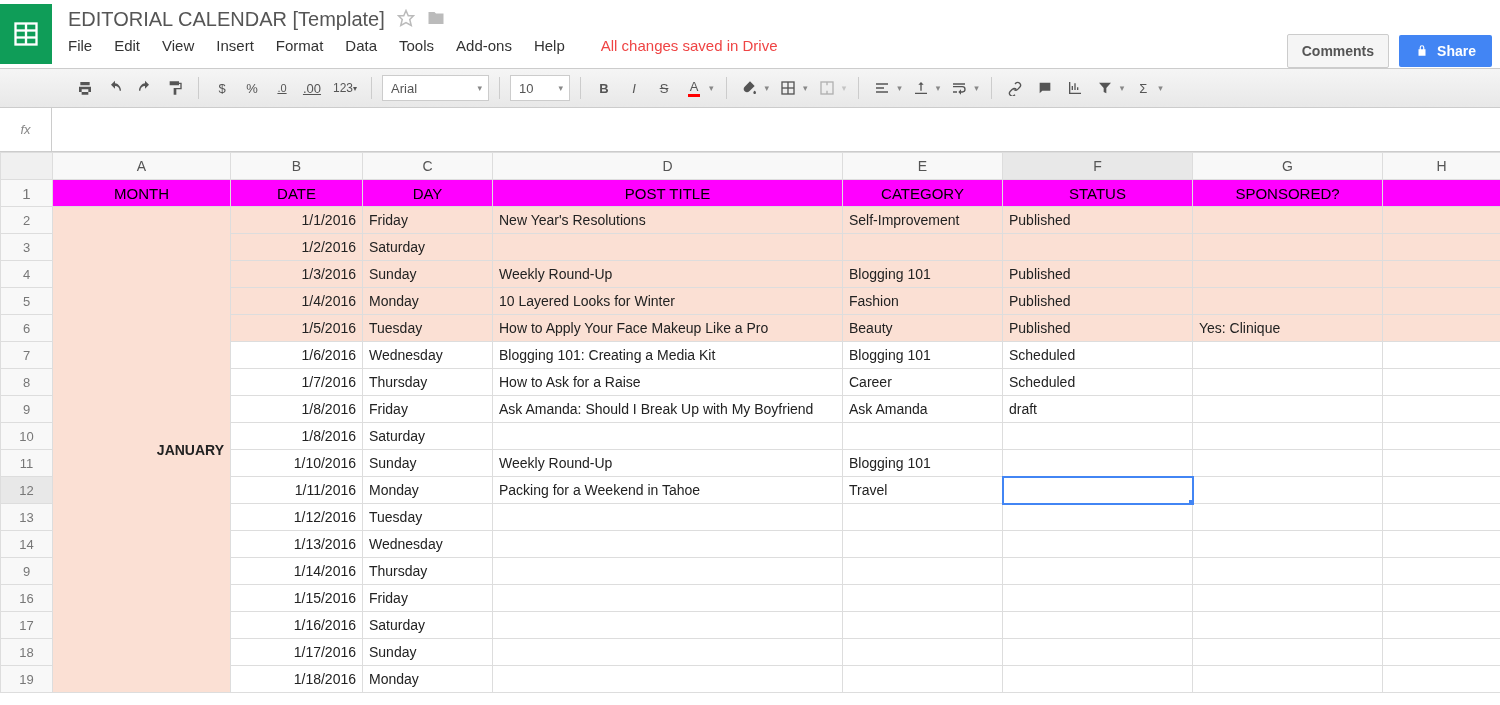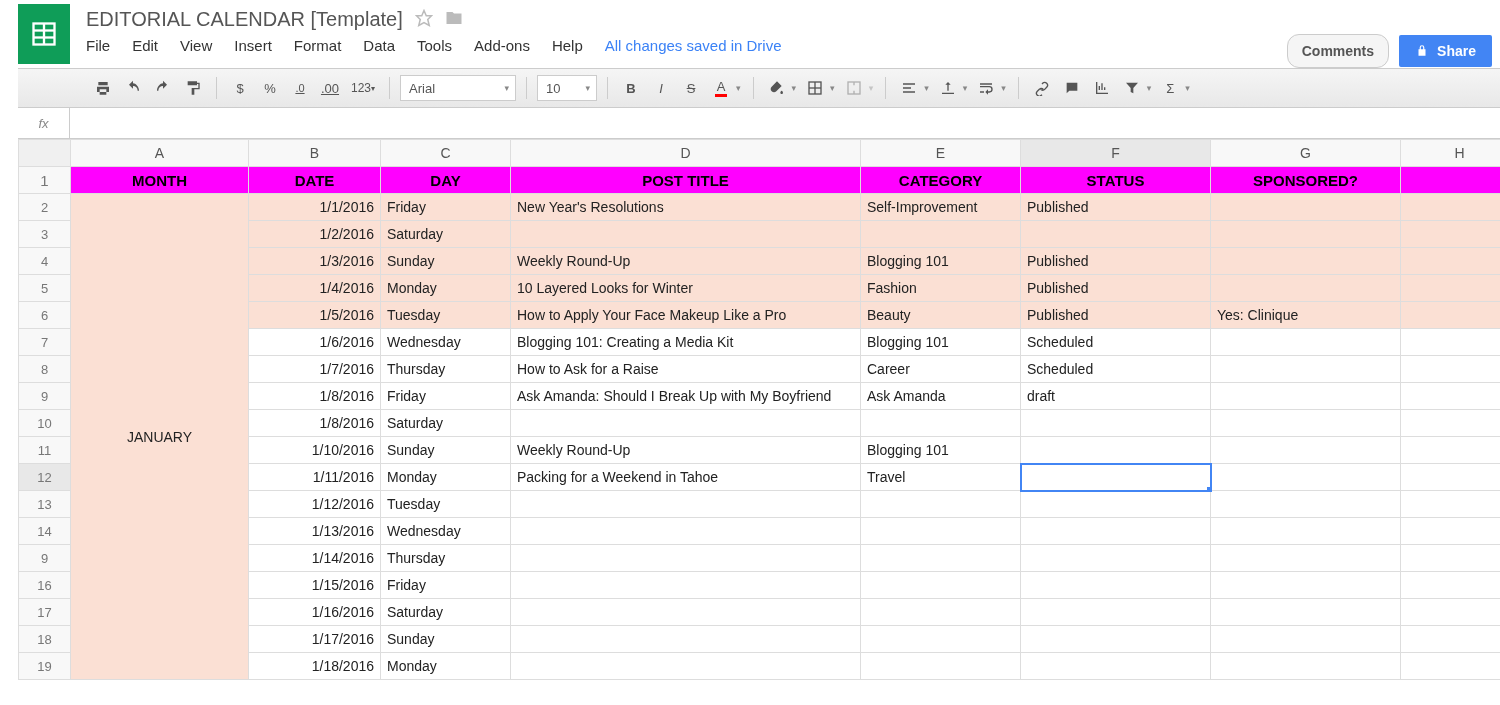--- a/index.html
+++ b/index.html
@@ -1,69 +1,69 @@
 <!DOCTYPE html>
 <html><head>
 <meta charset="utf-8">
 <style>
 * { box-sizing: border-box; margin: 0; padding: 0; }
 body { font-family: Arial, sans-serif; font-size: 13px; color: #222; background: #fff; overflow: hidden; }
 
-.app { display: flex; flex-direction: column; height: 705px; width: 1500px; padding-left: 18px; }
+.app { display: flex; flex-direction: column; height: 705px; width: 1500px; }
 
 
 .header { display: flex; align-items: flex-start; padding: 4px 8px 0 0; }
 .logo { width: 52px; height: 60px; background: #0f9d58; display: flex; align-items: center; justify-content: center; margin-right: 16px; }
 .logo svg { width: 28px; height: 28px; }
 .title-area { flex: 1; padding-top: 4px; }
 .title-row { display: flex; align-items: center; gap: 12px; margin-bottom: 6px; }
 .doc-title { font-size: 20px; color: #555; font-weight: 400; }
 .star-icon, .folder-icon { color: #bbb; cursor: pointer; }
 .menu-bar { display: flex; align-items: center; gap: 22px; font-size: 15px; color: #333; }
 .menu-item { cursor: pointer; }
-.save-status { color: #3b82f6; }
+.save-status { color: #ef4444; margin-left: 14px; }
 .header-right { display: flex; align-items: center; gap: 10px; padding-top: 30px; }
-.comments-btn { border: 1px solid #ccc; background: #f5f5f5; padding: 8px 14px; border-radius: 12px; font-size: 14px; font-weight: bold; color: #555; cursor: pointer; }
+.comments-btn { border: 1px solid #ccc; background: #f5f5f5; padding: 8px 14px; border-radius: 2px; font-size: 14px; font-weight: bold; color: #555; cursor: pointer; }
 .share-btn { background: #4285f4; color: #fff; border: none; padding: 8px 16px; border-radius: 2px; font-size: 14px; font-weight: bold; cursor: pointer; display: flex; align-items: center; gap: 8px; }
 
 
 .toolbar { background: linear-gradient(#f5f5f5,#e8e8e8); border-top: 1px solid #ccc; border-bottom: 1px solid #ccc; padding: 6px 10px 6px 72px; display: flex; align-items: center; gap: 4px; height: 40px; }
 .tb-btn { width: 26px; height: 26px; display: flex; align-items: center; justify-content: center; color: #555; cursor: pointer; border-radius: 2px; }
 .tb-sep { width: 1px; height: 22px; background: #ccc; margin: 0 6px; }
 .tb-select { border: 1px solid #ccc; background: #fff; height: 26px; padding: 0 20px 0 8px; font-size: 13px; color: #555; display: flex; align-items: center; position: relative; cursor: pointer; }
 .tb-select::after { content: "▾"; position: absolute; right: 6px; color: #888; font-size: 9px; }
-.tb-font { width: 116px; }
+.tb-font { width: 107px; }
 .tb-size { width: 60px; text-align: left; }
 .tb-drop { font-size: 9px; color: #888; margin-left: -2px; margin-right: 2px; cursor: pointer; }
 
 
-.formula-bar { display: flex; align-items: center; height: 31px; border-bottom: 1px solid #ccc; }
+.formula-bar { display: flex; align-items: center; height: 44px; border-bottom: 1px solid #ccc; }
 .fx-label { width: 52px; text-align: center; font-style: italic; color: #888; border-right: 1px solid #ccc; height: 100%; display: flex; align-items: center; justify-content: center; }
 .fx-input { flex: 1; border: none; outline: none; padding: 0 8px; height: 100%; }
 
 
 .grid { flex: 1; overflow: hidden; position: relative; }
 table { border-collapse: collapse; table-layout: fixed; width: 100%; }
 th, td { border: 1px solid #ddd; height: 27px; padding: 0 6px; white-space: nowrap; overflow: hidden; text-overflow: clip; font-size: 14px; }
 th { background: #f8f8f8; font-weight: normal; color: #555; text-align: center; position: relative; }
 .corner { width: 52px; background: #f0f0f0; }
 .rowhdr { width: 52px; background: #f8f8f8; text-align: center; color: #777; font-size: 13px; }
 .col-A { width: 178px; }
 .col-B { width: 132px; }
 .col-C { width: 130px; }
 .col-D { width: 350px; }
 .col-E { width: 160px; }
 .col-F { width: 190px; }
 .col-G { width: 190px; }
 .col-H { width: 118px; }
 
-.hdr-row td { background: #ff00ff; color: #000; font-weight: bold; text-align: center; font-size: 15px; }
+.hdr-row td { background: #ff00ff; color: #000; font-weight: normal; text-align: center; font-size: 15px; }
 .hdr-row td.rowhdr { background: #f8f8f8; font-weight: normal; color: #777; }
 .peach td:not(.rowhdr) { background: #fbe0d4; }
-.month-cell { background: #fbe0d4 !important; text-align: center; font-weight: normal; vertical-align: middle; }
+.month-cell { background: #fbe0d4 !important; text-align: right; font-weight: bold; vertical-align: middle; }
 .r-align { text-align: right; }
 .selected-cell { outline: 2px solid #4285f4; outline-offset: -1px; position: relative; }
 .selected-cell::after { content: ""; position: absolute; right: -3px; bottom: -3px; width: 6px; height: 6px; background: #4285f4; }
 th.col-F { background: #e8e8e8; }
 .rowhdr.active { background: #e8e8e8; margin-left: 40px; }
 </style>
 </head>
 <body>
 
 <div class="app">

